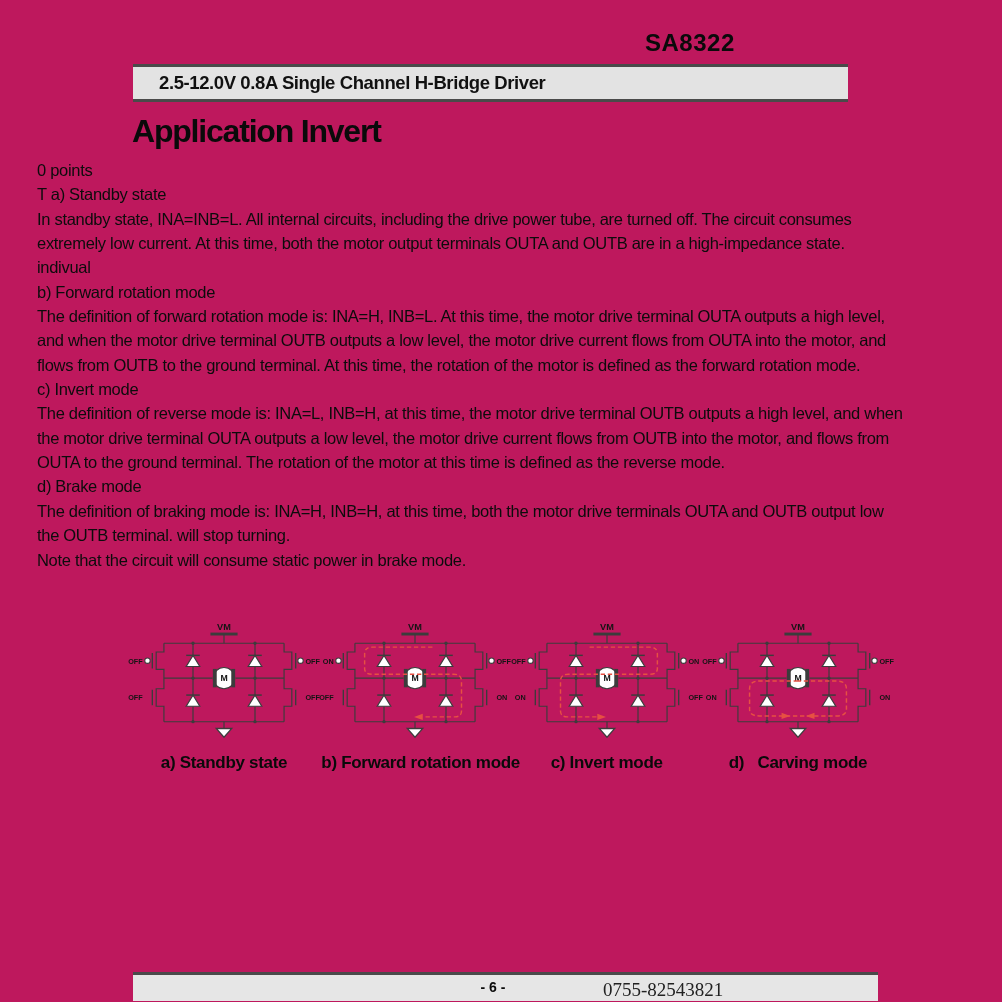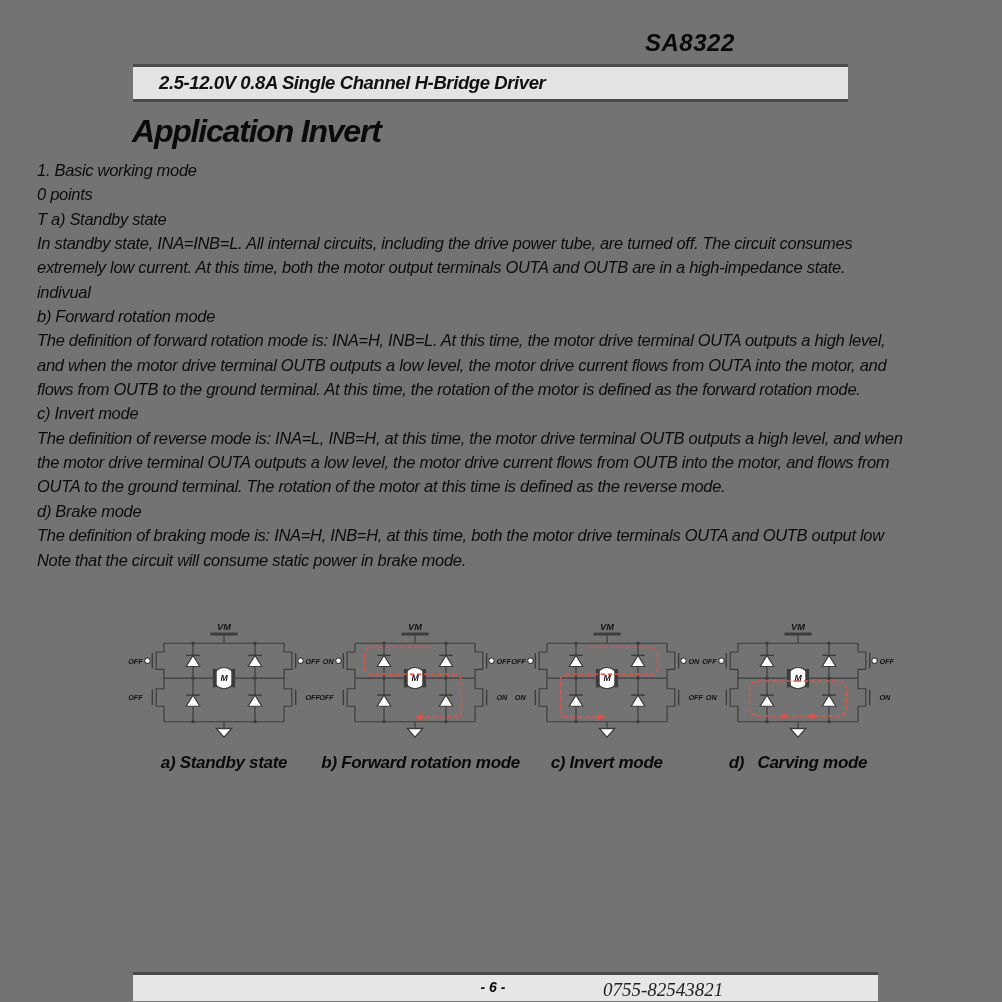--- a/index.html
+++ b/index.html
@@ -1,18 +1,18 @@
 <!DOCTYPE html>
 <html><head>
 <meta charset="utf-8">
 <style>
   html,body{margin:0;padding:0;background:#fff;}
   .page{
-    position:relative;width:1002px;height:1002px;background:#737373;
-    font-family:"Liberation Sans", sans-serif;color:#0c0c0c;overflow:hidden;font-style:italic;
+    position:relative;width:1002px;height:1002px;background:#be185d;
+    font-family:"Liberation Sans", sans-serif;color:#0c0c0c;overflow:hidden;
   }
   .brand{
     position:absolute;left:645px;top:29px;font-size:24px;font-weight:700;
     letter-spacing:0.5px;color:#0a0a0a;
   }
   .header-bar{
     position:absolute;left:133px;top:64px;width:715px;height:32px;
     background:#e3e3e3;border-top:3px solid #4a4a4a;border-bottom:3px solid #4a4a4a;
     display:flex;align-items:center;
   }
@@ -59,36 +59,36 @@
 
   <div class="brand">SA8322</div>
 
   <div class="header-bar">
     <span class="header-bar-label">2.5-12.0V 0.8A Single Channel H-Bridge Driver</span>
   </div>
 
   <div class="page-title">Application Invert</div>
 
   <div class="body-text">
-      <div class="body-line">1. Basic working mode</div>
       <div class="body-line">0 points</div>
       <div class="body-line">T a) Standby state</div>
       <div class="body-line">In standby state, INA=INB=L. All internal circuits, including the drive power tube, are turned off. The circuit consumes</div>
       <div class="body-line">extremely low current. At this time, both the motor output terminals OUTA and OUTB are in a high-impedance state.</div>
       <div class="body-line">indivual</div>
       <div class="body-line">b) Forward rotation mode</div>
       <div class="body-line">The definition of forward rotation mode is: INA=H, INB=L. At this time, the motor drive terminal OUTA outputs a high level,</div>
       <div class="body-line">and when the motor drive terminal OUTB outputs a low level, the motor drive current flows from OUTA into the motor, and</div>
       <div class="body-line">flows from OUTB to the ground terminal. At this time, the rotation of the motor is defined as the forward rotation mode.</div>
       <div class="body-line">c) Invert mode</div>
       <div class="body-line">The definition of reverse mode is: INA=L, INB=H, at this time, the motor drive terminal OUTB outputs a high level, and when</div>
       <div class="body-line">the motor drive terminal OUTA outputs a low level, the motor drive current flows from OUTB into the motor, and flows from</div>
       <div class="body-line">OUTA to the ground terminal. The rotation of the motor at this time is defined as the reverse mode.</div>
       <div class="body-line">d) Brake mode</div>
       <div class="body-line">The definition of braking mode is: INA=H, INB=H, at this time, both the motor drive terminals OUTA and OUTB output low</div>
+      <div class="body-line">the OUTB terminal. will stop turning.</div>
       <div class="body-line">Note that the circuit will consume static power in brake mode.</div>
     </div>
 
   <div class="diagrams-row" id="diagrams-row">
       <div class="diagram">
         <svg width="188" height="124" viewBox="0 0 192 128">
           <text x="96" y="10" font-size="9.5" text-anchor="middle" font-family="&quot;Liberation Sans&quot;, sans-serif" font-weight="700" fill="#141414">VM</text>
           <line x1="82" y1="14.5" x2="110" y2="14.5" stroke="#3c3c3c" stroke-width="3"></line>
           <line x1="96" y1="14.5" x2="96" y2="24" stroke="#3c3c3c" stroke-width="1.2"></line>
           <path d="M34,24 H158 M34,105 H158" stroke="#3c3c3c" stroke-width="1.2" fill="none"></path>

